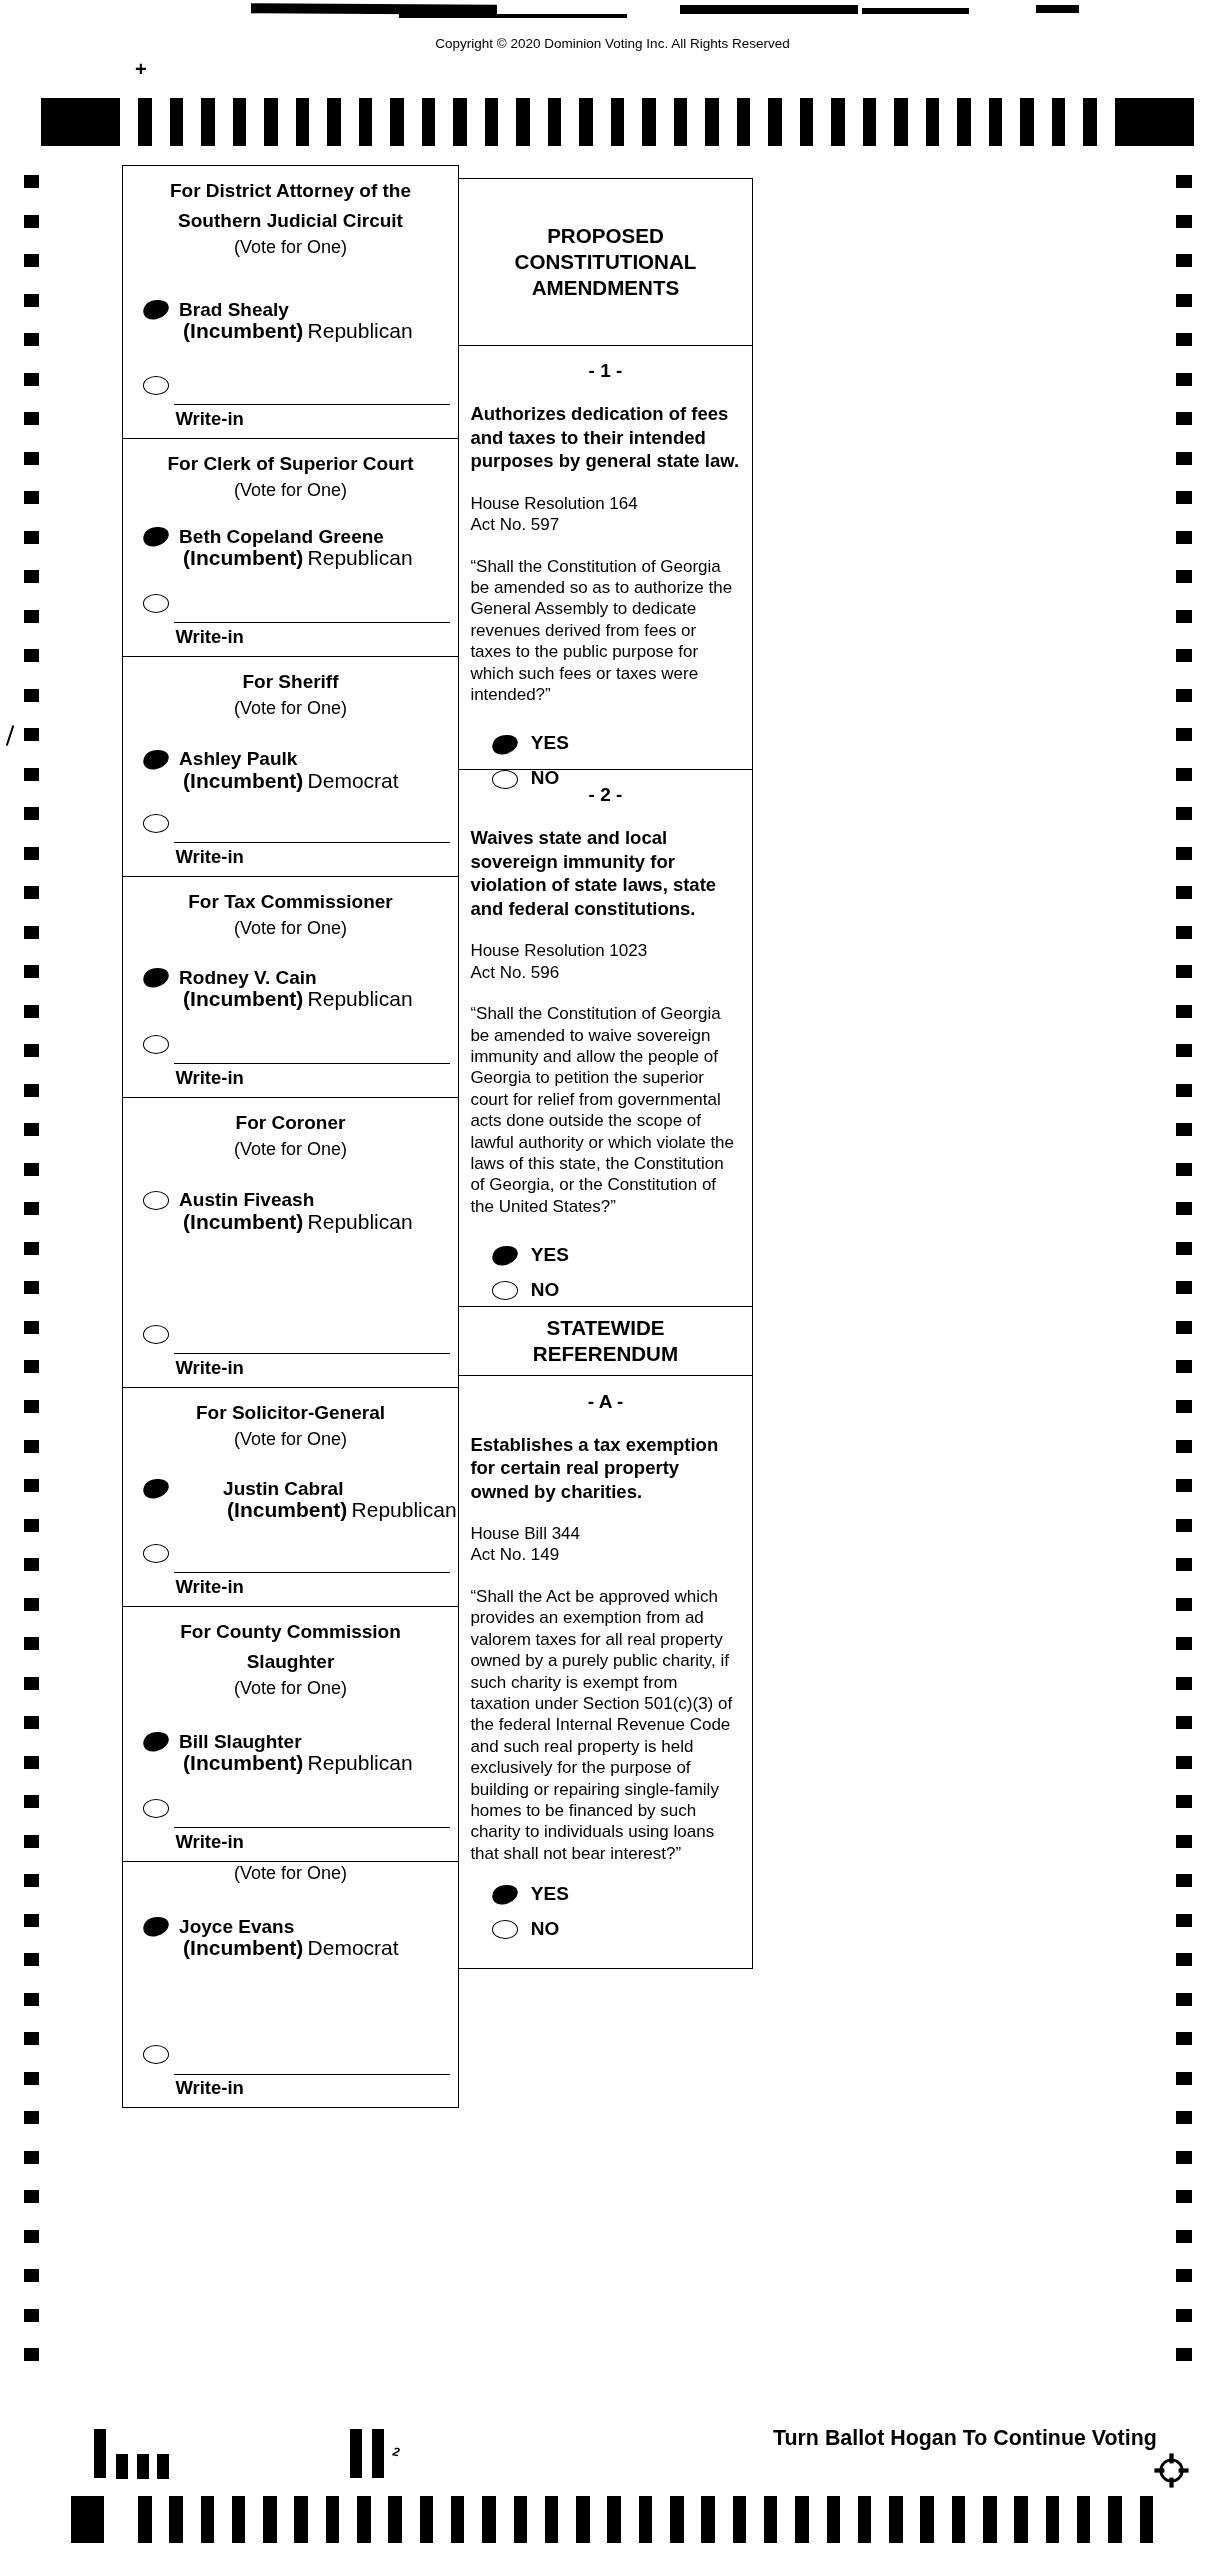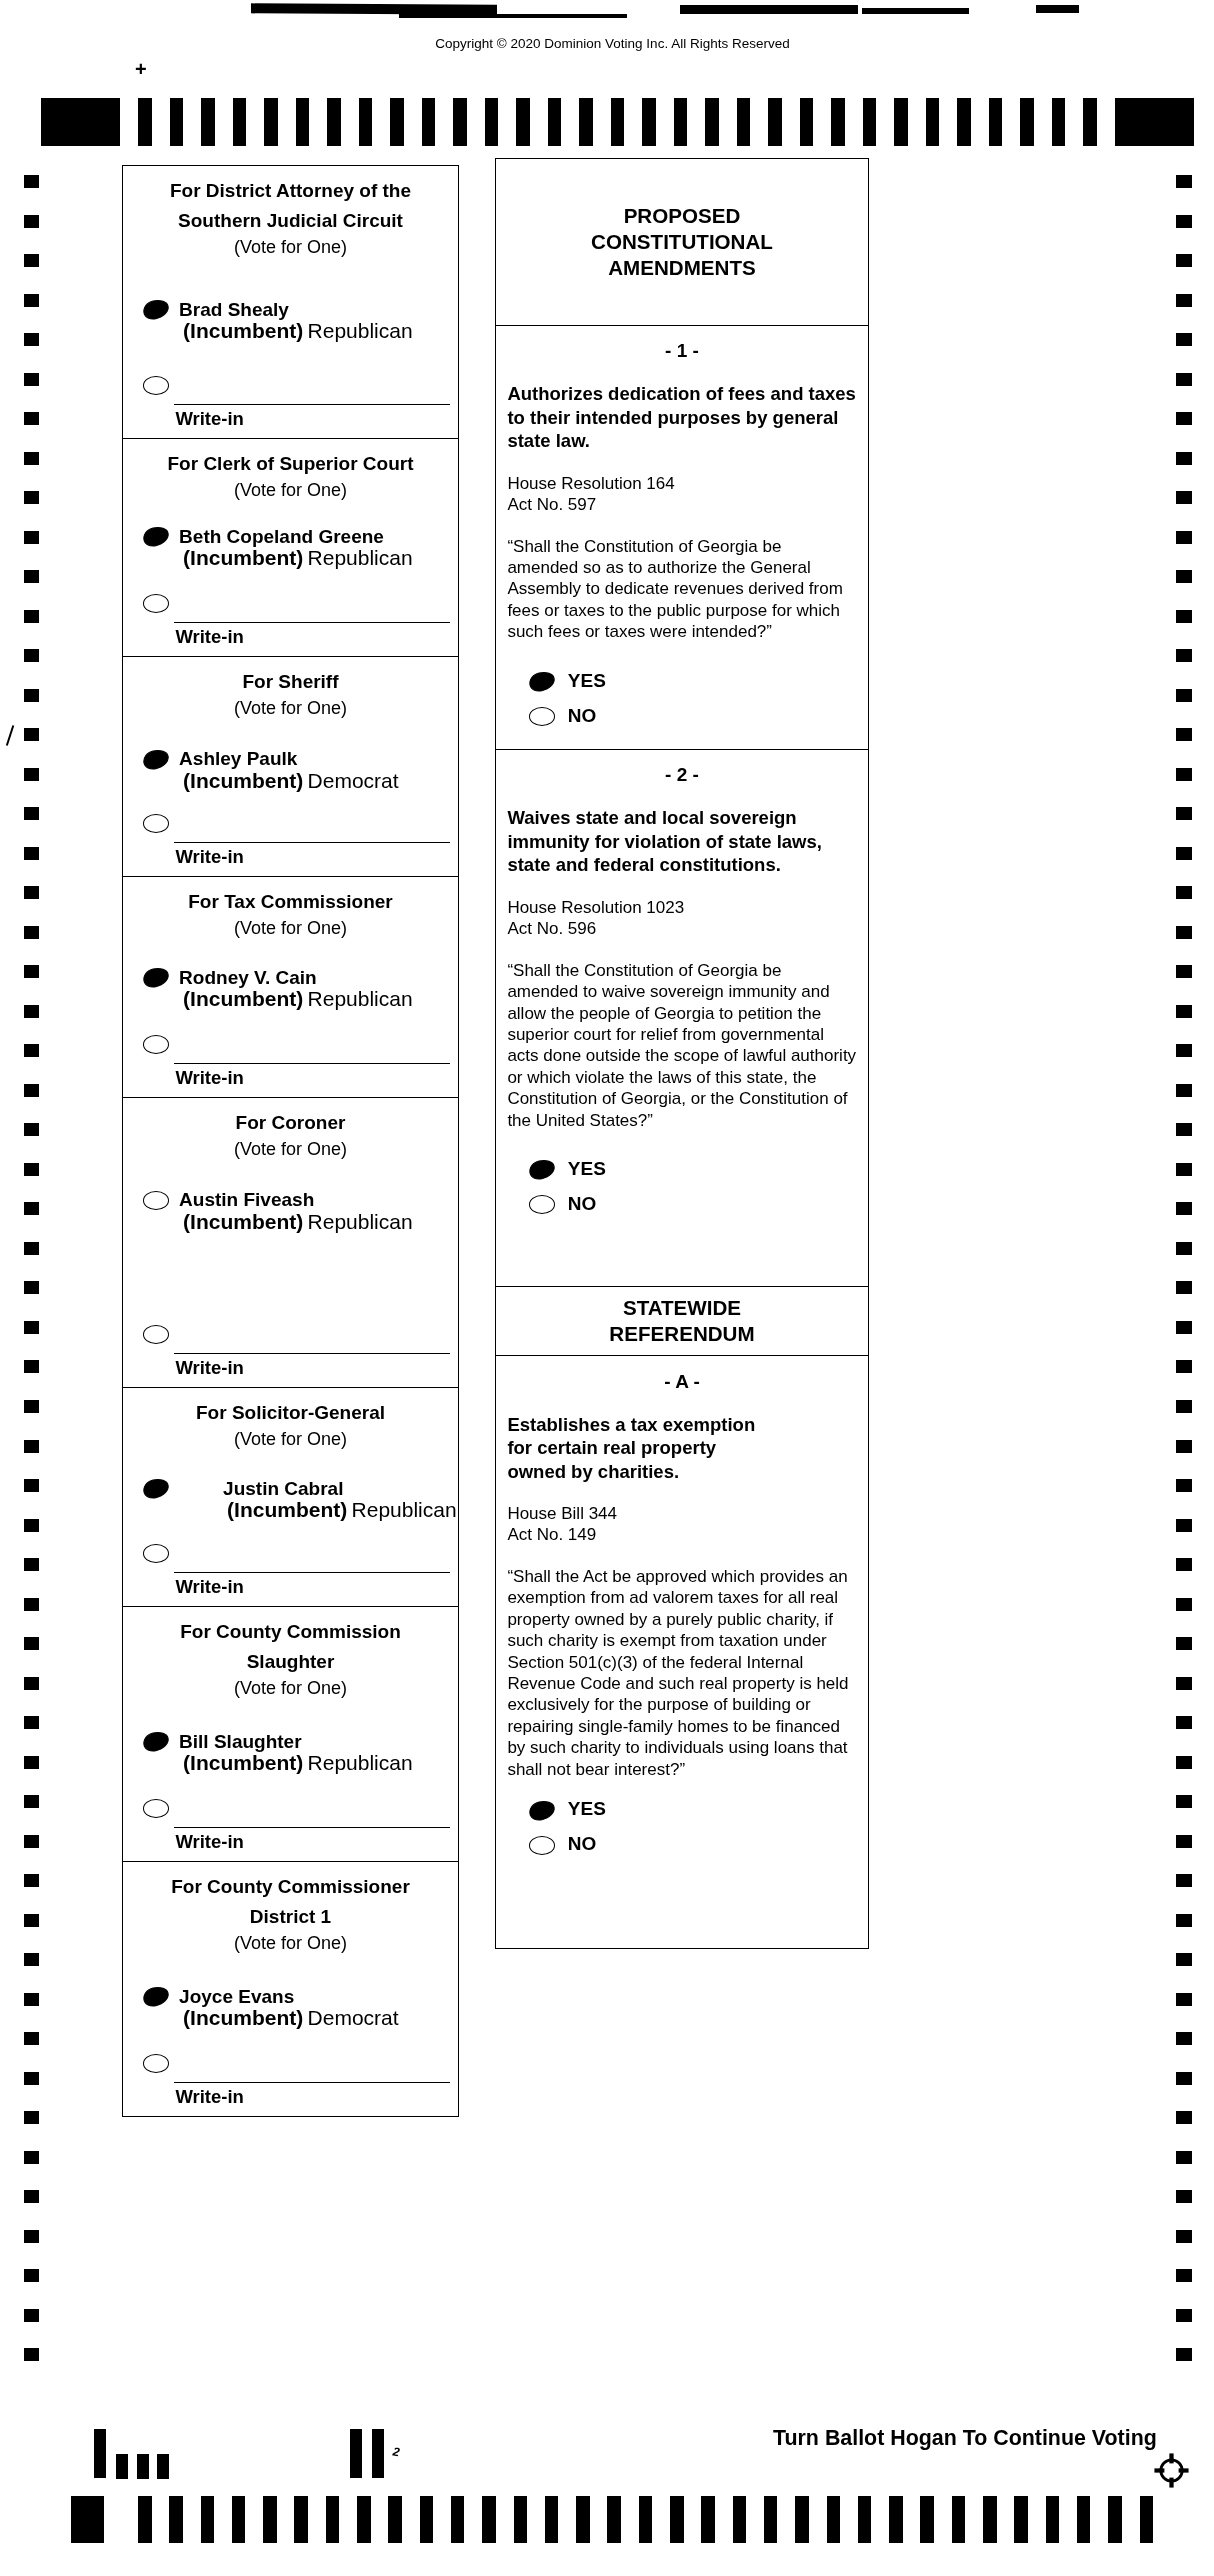--- a/index.html
+++ b/index.html
@@ -318,36 +318,35 @@
       <div class="cand-text">
         <div class="cand-name">Bill Slaughter</div>
         <div class="cand-party"><span class="qual">(Incumbent)</span><span>Republican</span></div>
       </div>
     </div>
     <div class="oval writein-oval"></div>
     <div class="writein"><span class="wi-label">Write-in</span></div>
   </div>
 
   <div class="contest" style="height:244px;">
-    <div class="c-title" style="width:271px;margin-left:auto;margin-right:auto;">For County Commissioner District 1</div>
     <div class="c-vote">(Vote for One)</div>
     <div class="cand-row" style="margin-top:31px;">
       <div class="oval filled"></div>
       <div class="cand-text">
         <div class="cand-name">Joyce Evans</div>
         <div class="cand-party"><span class="qual">(Incumbent)</span><span>Democrat</span></div>
       </div>
     </div>
     <div class="oval writein-oval"></div>
     <div class="writein"><span class="wi-label">Write-in</span></div>
   </div>
 
 </div>
 
-<div class="ballot-col" style="left:458px;top:158px;width:374px;margin-left:37px;">
+<div class="ballot-col" style="left:458px;top:178px;width:295px;">
 
   <div class="m-section m-header" style="height:167px;">
     <div class="hdr-inner">PROPOSED CONSTITUTIONAL AMENDMENTS</div>
   </div>
 
   <div class="m-section" style="height:410px;">
     <div class="m-num">- 1 -</div>
     <div class="m-summary">Authorizes dedication of fees and taxes to their intended purposes by general state law.</div>
     <div class="m-refs">
       <div>House Resolution 164</div>

